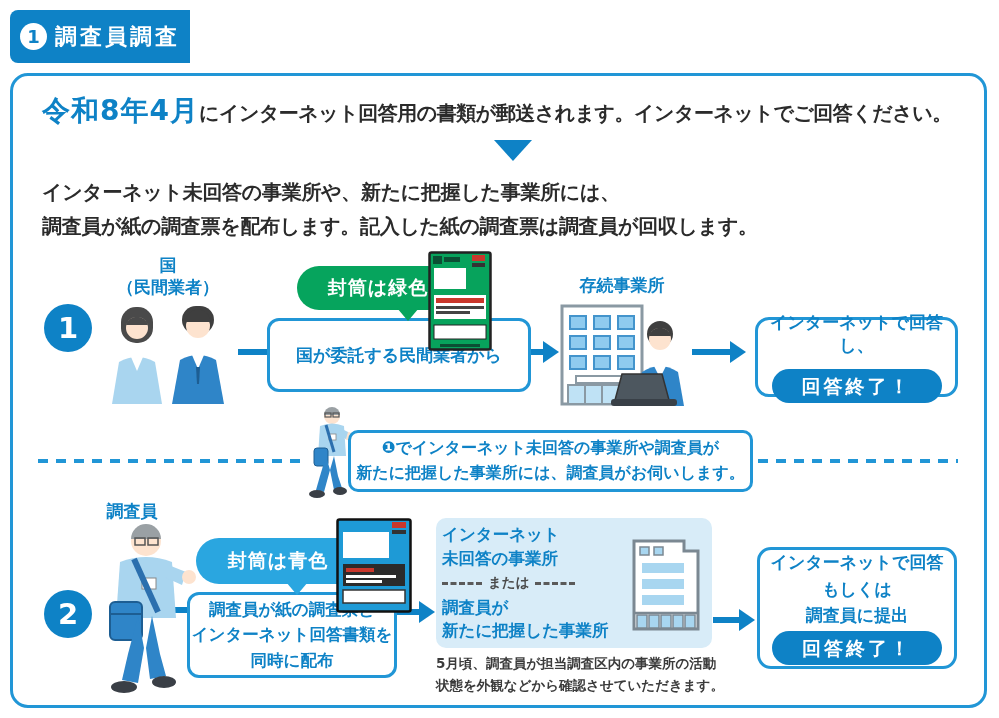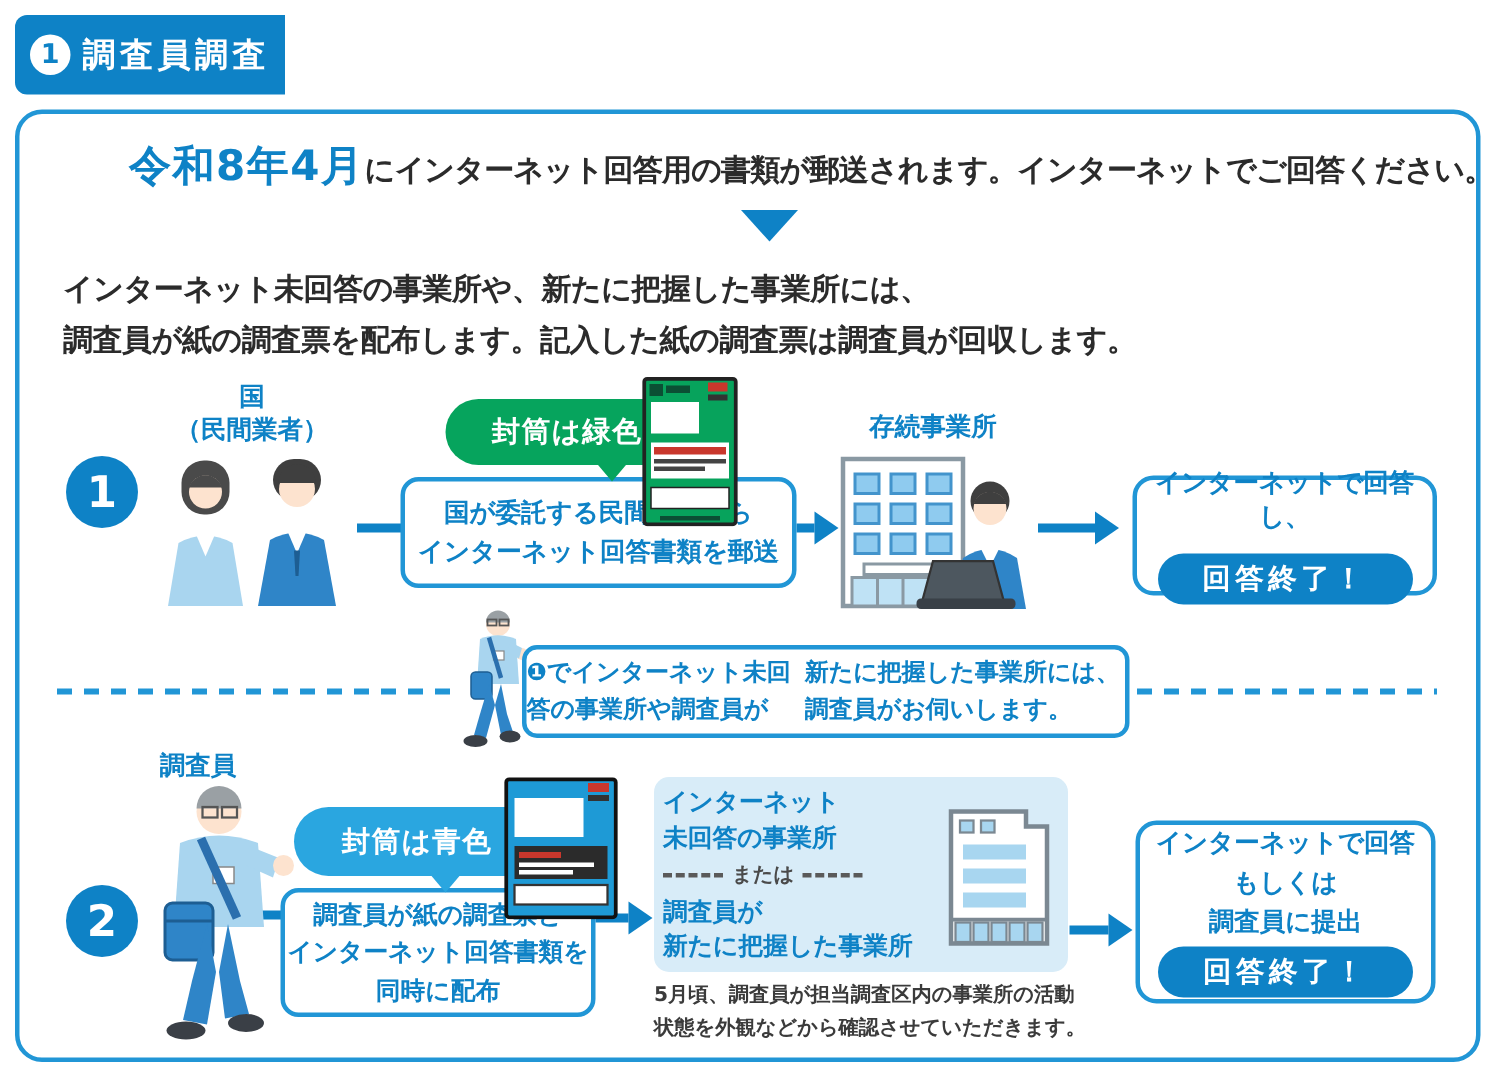--- a/index.html
+++ b/index.html
@@ -23,21 +23,21 @@
     font-size:18px;font-weight:bold;display:flex;align-items:center;justify-content:center;}
   .hdr-badge .lbl{color:#fff;font-size:22px;font-weight:bold;letter-spacing:3px;}
   .hdr-banner{left:190px;top:10px;width:799px;height:53px;background:var(--pale-yellow);
     border-radius:0 8px 8px 0;display:flex;align-items:center;justify-content:center;
     color:var(--blue);font-size:20.5px;font-weight:bold;letter-spacing:.5px;}
 
   
   .main-box{left:10px;top:73px;width:977px;height:635px;border:3px solid var(--border-blue);border-radius:18px;}
 
   .intro{left:42px;top:92px;display:flex;align-items:baseline;white-space:nowrap;}
-  .intro .date{color:var(--blue);font-size:28px;font-weight:bold;letter-spacing:1px;margin-left:44px;}
+  .intro .date{color:var(--blue);font-size:28px;font-weight:bold;letter-spacing:1px;}
   .intro .rest{color:var(--ink);font-size:20px;font-weight:bold;letter-spacing:-0.5px;}
   .down-tri{left:494px;top:140px;width:0;height:0;border-left:19px solid transparent;
     border-right:19px solid transparent;border-top:21px solid var(--blue);}
   .para{left:42px;top:175px;color:var(--ink);font-size:20px;font-weight:bold;line-height:1.7;
     letter-spacing:-0.3px;white-space:nowrap;}
 
   
   .numcircle{width:48px;height:48px;border-radius:50%;background:var(--blue);color:#fff;
     font-size:29px;font-weight:bold;display:flex;align-items:center;justify-content:center;}
   .blue-label{color:var(--blue);font-weight:bold;font-size:17px;text-align:center;line-height:1.3;}
@@ -75,21 +75,21 @@
   .f1-dest-label{left:556px;top:274px;width:132px;}
   .f1-bldg{left:556px;top:298px;}
   .f1-arrow2{left:692px;top:341px;width:54px;}
   .f1-result{left:755px;top:317px;width:203px;height:80px;}
 
   
   .dash-line{left:38px;top:459px;width:920px;height:4px;z-index:0;
     background:repeating-linear-gradient(90deg,var(--border-blue) 0 10px,transparent 10px 18px);}
   .mid-person{left:306px;top:404px;z-index:1;}
   .callout{left:348px;top:430px;width:405px;height:62px;background:#fff;border:3px solid var(--border-blue);
-    border-radius:10px;display:flex;flex-direction:row;align-items:center;justify-content:center;
+    border-radius:10px;display:flex;flex-direction:column;align-items:center;justify-content:center;
     color:var(--blue);font-size:16px;font-weight:bold;line-height:1.55;z-index:2;text-align:left;}
 
   
   .f2-actor-label{left:96px;top:500px;width:72px;}
   .f2-num{left:44px;top:590px;}
   .f2-person{left:86px;top:514px;z-index:1;}
   .f2-bubble{left:196px;top:538px;width:164px;height:46px;}
   .f2-env{left:336px;top:518px;z-index:4;}
   .f2-conn{left:161px;top:607px;width:28px;}
   .f2-box{left:187px;top:592px;width:210px;height:86px;font-size:16.5px;}
@@ -161,21 +161,20 @@
     <rect x="6" y="44" width="52" height="24" fill="#fff"></rect>
     <rect x="8" y="47" width="48" height="5" fill="#c9372c"></rect>
     <rect x="8" y="55" width="48" height="3" fill="#444"></rect>
     <rect x="8" y="60" width="34" height="3" fill="#444"></rect>
     <rect x="6" y="74" width="52" height="14" fill="#fff" stroke="#222"></rect>
     <rect x="12" y="93" width="40" height="3" fill="#0b4f34"></rect>
   </svg>
 
   <div class="abs stepbox f1-box">
     <div>国が委託する民間業者から</div>
-    <div>インターネット回答書類を郵送</div>
   </div>
 
   <div class="abs arrow f1-arrow1">
     <span class="bar"></span>
       <span class="head"></span>
   </div>
 
   <div class="abs blue-label f1-dest-label">存続事業所</div>
 
   <svg class="abs f1-bldg" width="132" height="108" viewBox="0 0 132 108">

